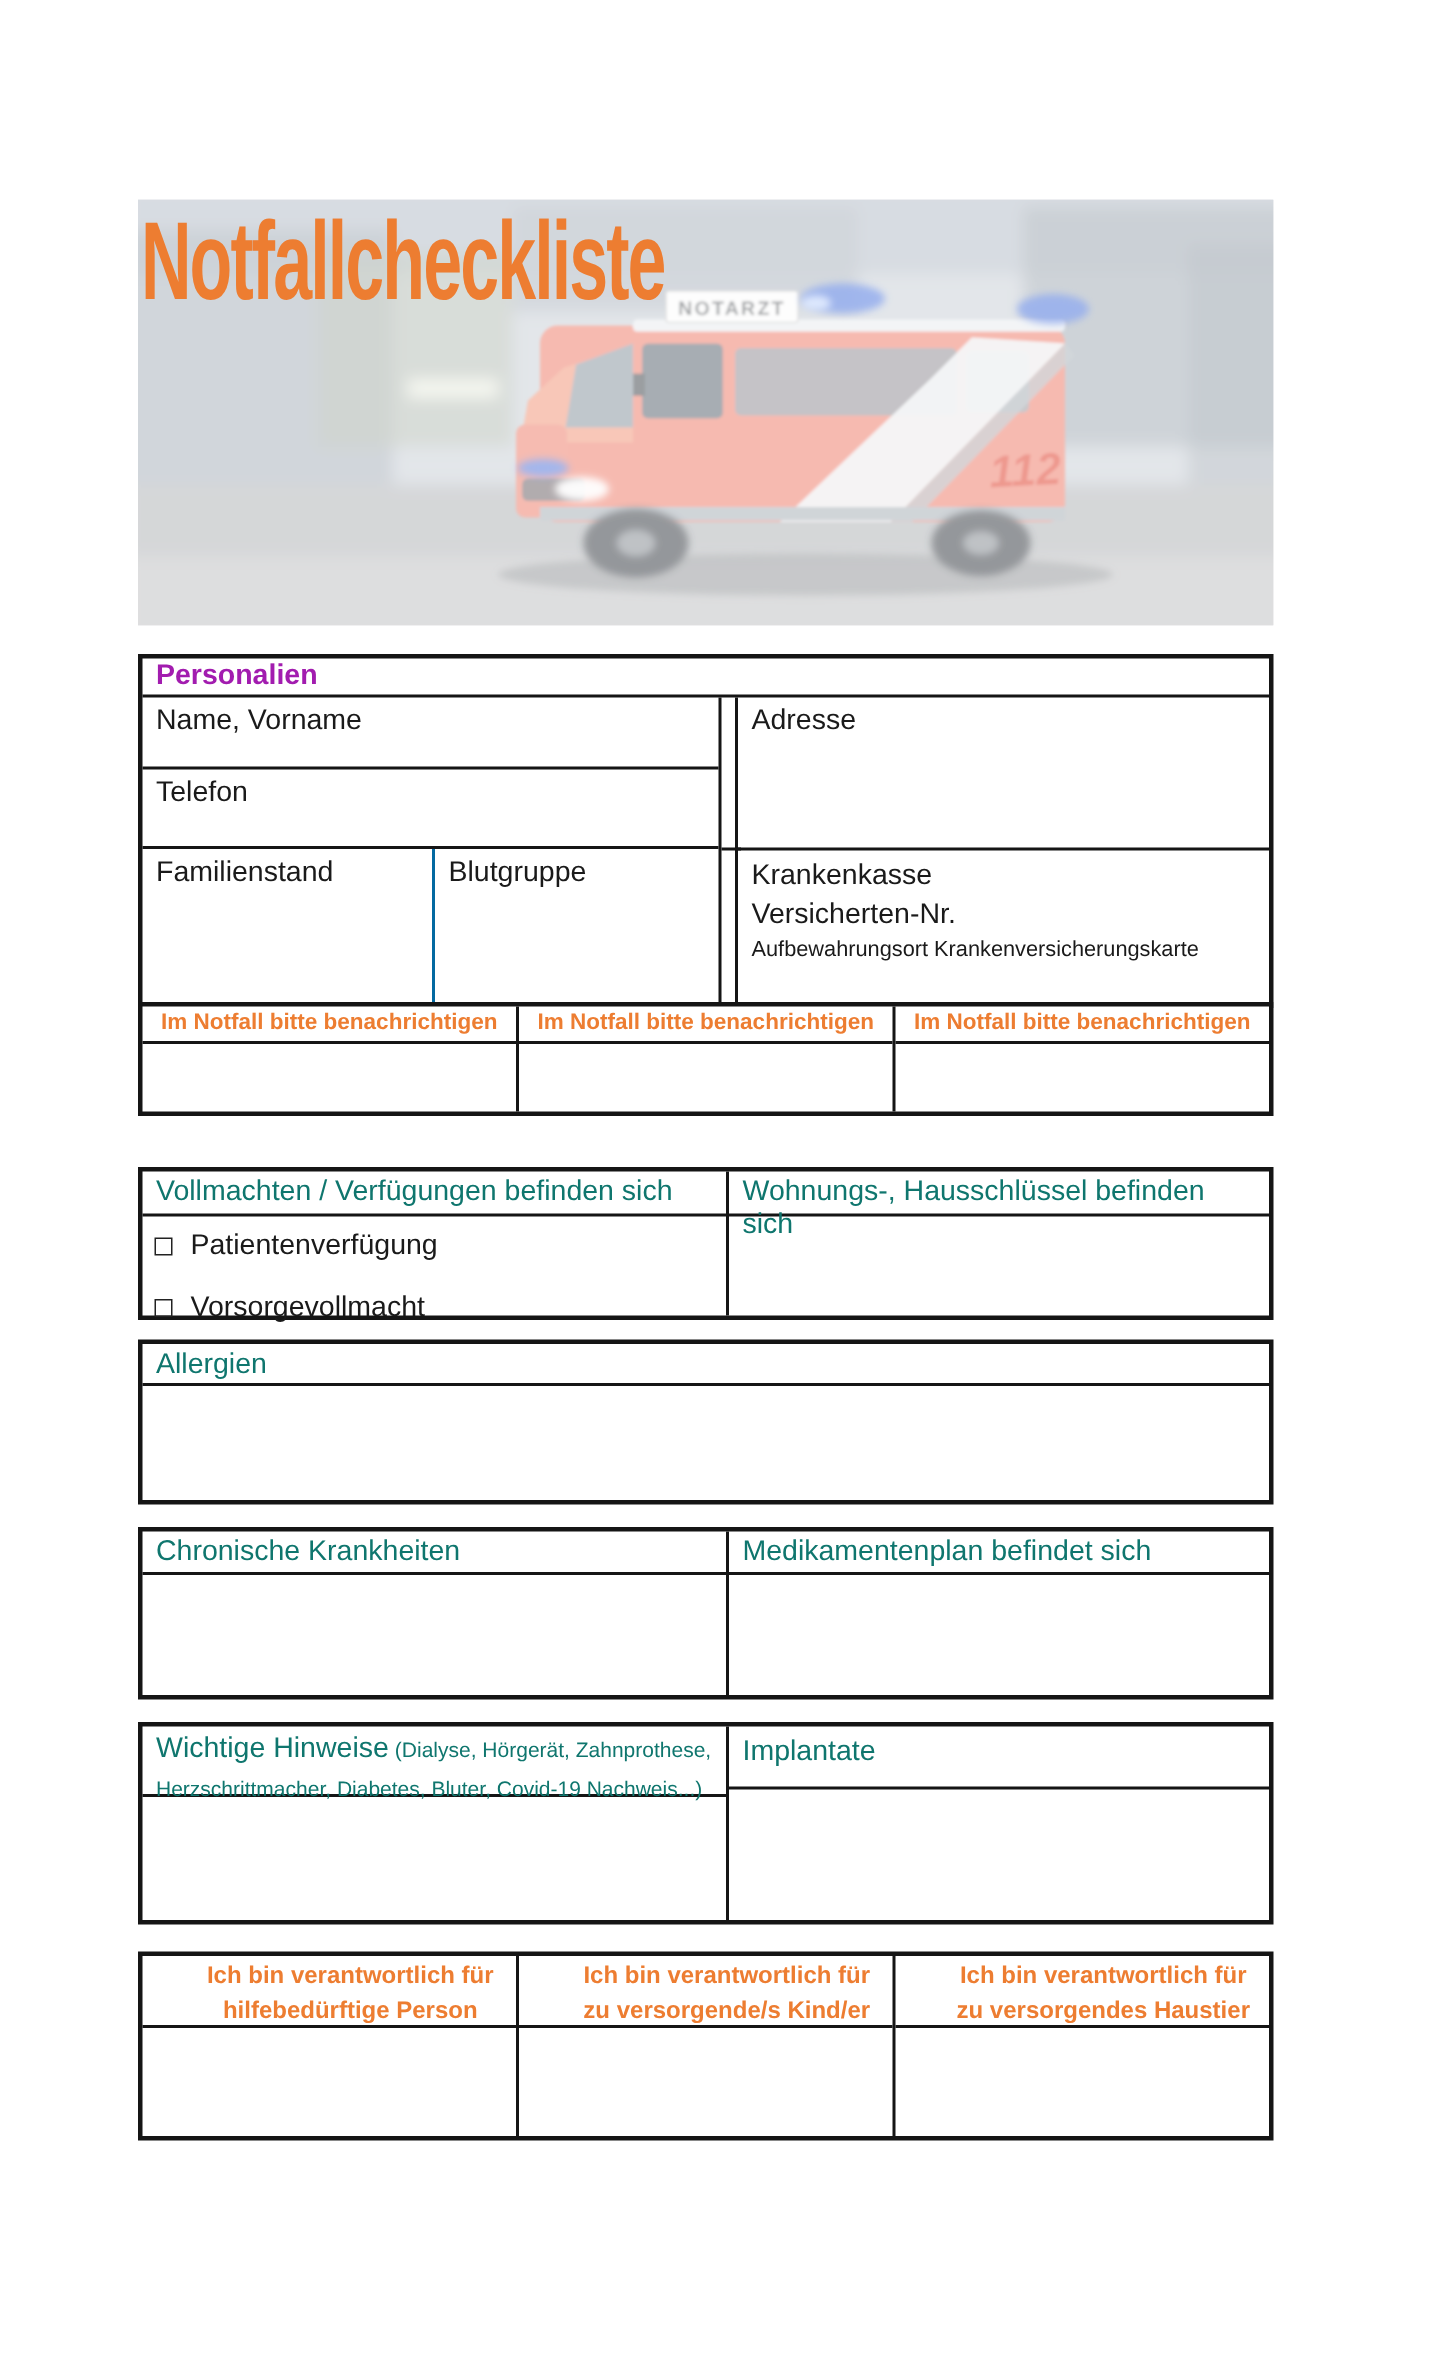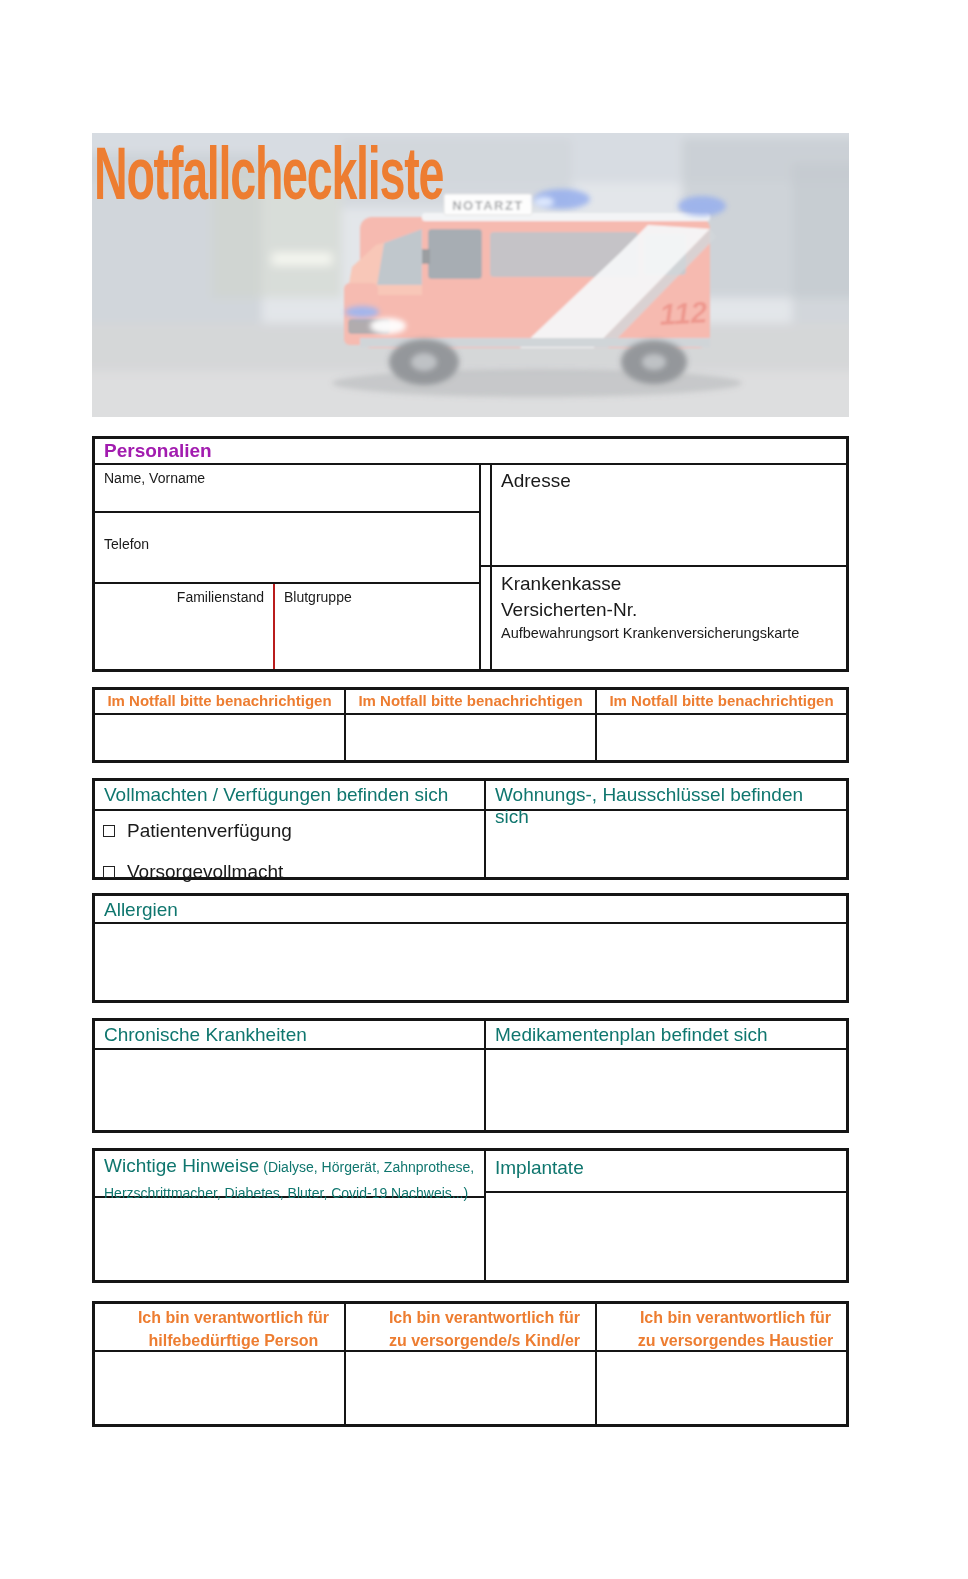--- a/index.html
+++ b/index.html
@@ -20,37 +20,37 @@
   .tbl { position:absolute; left:92px; width:757px; border:3px solid #151515; background:#ffffff; }
   .hdr-orange { color:#a21caf; font-weight:bold; }
   
   .personalien { top:436px; height:236px; display:flex; flex-direction:column; }
   .p-hdr { height:26px; border-bottom:2px solid #151515; font-size:19px; padding:1px 9px; }
   .p-body { position:relative; flex:1; display:flex; }
   .p-left { width:386px; border-right:2px solid #151515; display:flex; flex-direction:column; }
   .p-gap { width:9px; }
   .p-right { flex:1; border-left:2px solid #151515; display:flex; flex-direction:column; }
   .p-bridge { position:absolute; left:386px; top:100px; width:13px; height:2px; background:#151515; }
-  .p-row { font-size:14px; padding:5px 9px; }
+  .p-row { font-size:19px; padding:5px 9px; }
   .p-r1 { height:48px; border-bottom:2px solid #151515; }
   .p-r2 { height:54px; border-bottom:2px solid #151515; }
-  .p-r3 { height:53px; border-bottom:2px solid #151515;margin-top:18px; }
+  .p-r3 { height:53px; border-bottom:2px solid #151515; }
   .p-r4 { flex:1; display:flex; padding:0; }
-  .p-fam { width:180px; border-right:2px solid #b91c1c; padding:5px 9px;text-align:right; }
+  .p-fam { width:195px; border-right:2px solid #0369a1; padding:5px 9px; }
   .p-blut { flex:1; padding:5px 9px; }
   .p-adresse { height:102px; border-bottom:2px solid #151515; font-size:19px; padding:5px 9px; }
   .p-kk { flex:1; font-size:19px; padding:4px 9px; line-height:1.38; }
   .p-kk .small { font-size:14.5px; line-height:1.5; }
   
   .cols3 { display:flex; }
   .c3col { flex:1; display:flex; flex-direction:column; }
   .c3col + .c3col { border-left:2px solid #151515; }
   .c3hdr { border-bottom:2px solid #151515; text-align:center; color:#ED7D31; font-weight:bold; }
   .c3bod { flex:1; }
-  .notify { top:687px; height:76px; }
+  .notify { top:668px; height:76px; }
   .notify .c3hdr { height:25px; font-size:15px; padding-top:2px; }
   .resp { top:1301px; height:126px; }
   .resp .c3hdr { height:48px; font-size:16px; line-height:1.42; padding-top:3px;padding-left:28px; }
   
   .twocol { display:flex; }
   .col-left { width:391px; border-right:2px solid #151515; display:flex; flex-direction:column; }
   .col-right { flex:1; display:flex; flex-direction:column; }
   .t-hdr { border-bottom:2px solid #151515; font-size:19px; color:#0f766e; font-weight:normal; padding:3px 9px; }
   .t-bod { flex:1; }
   .vollmachten { top:778px; height:102px; }

